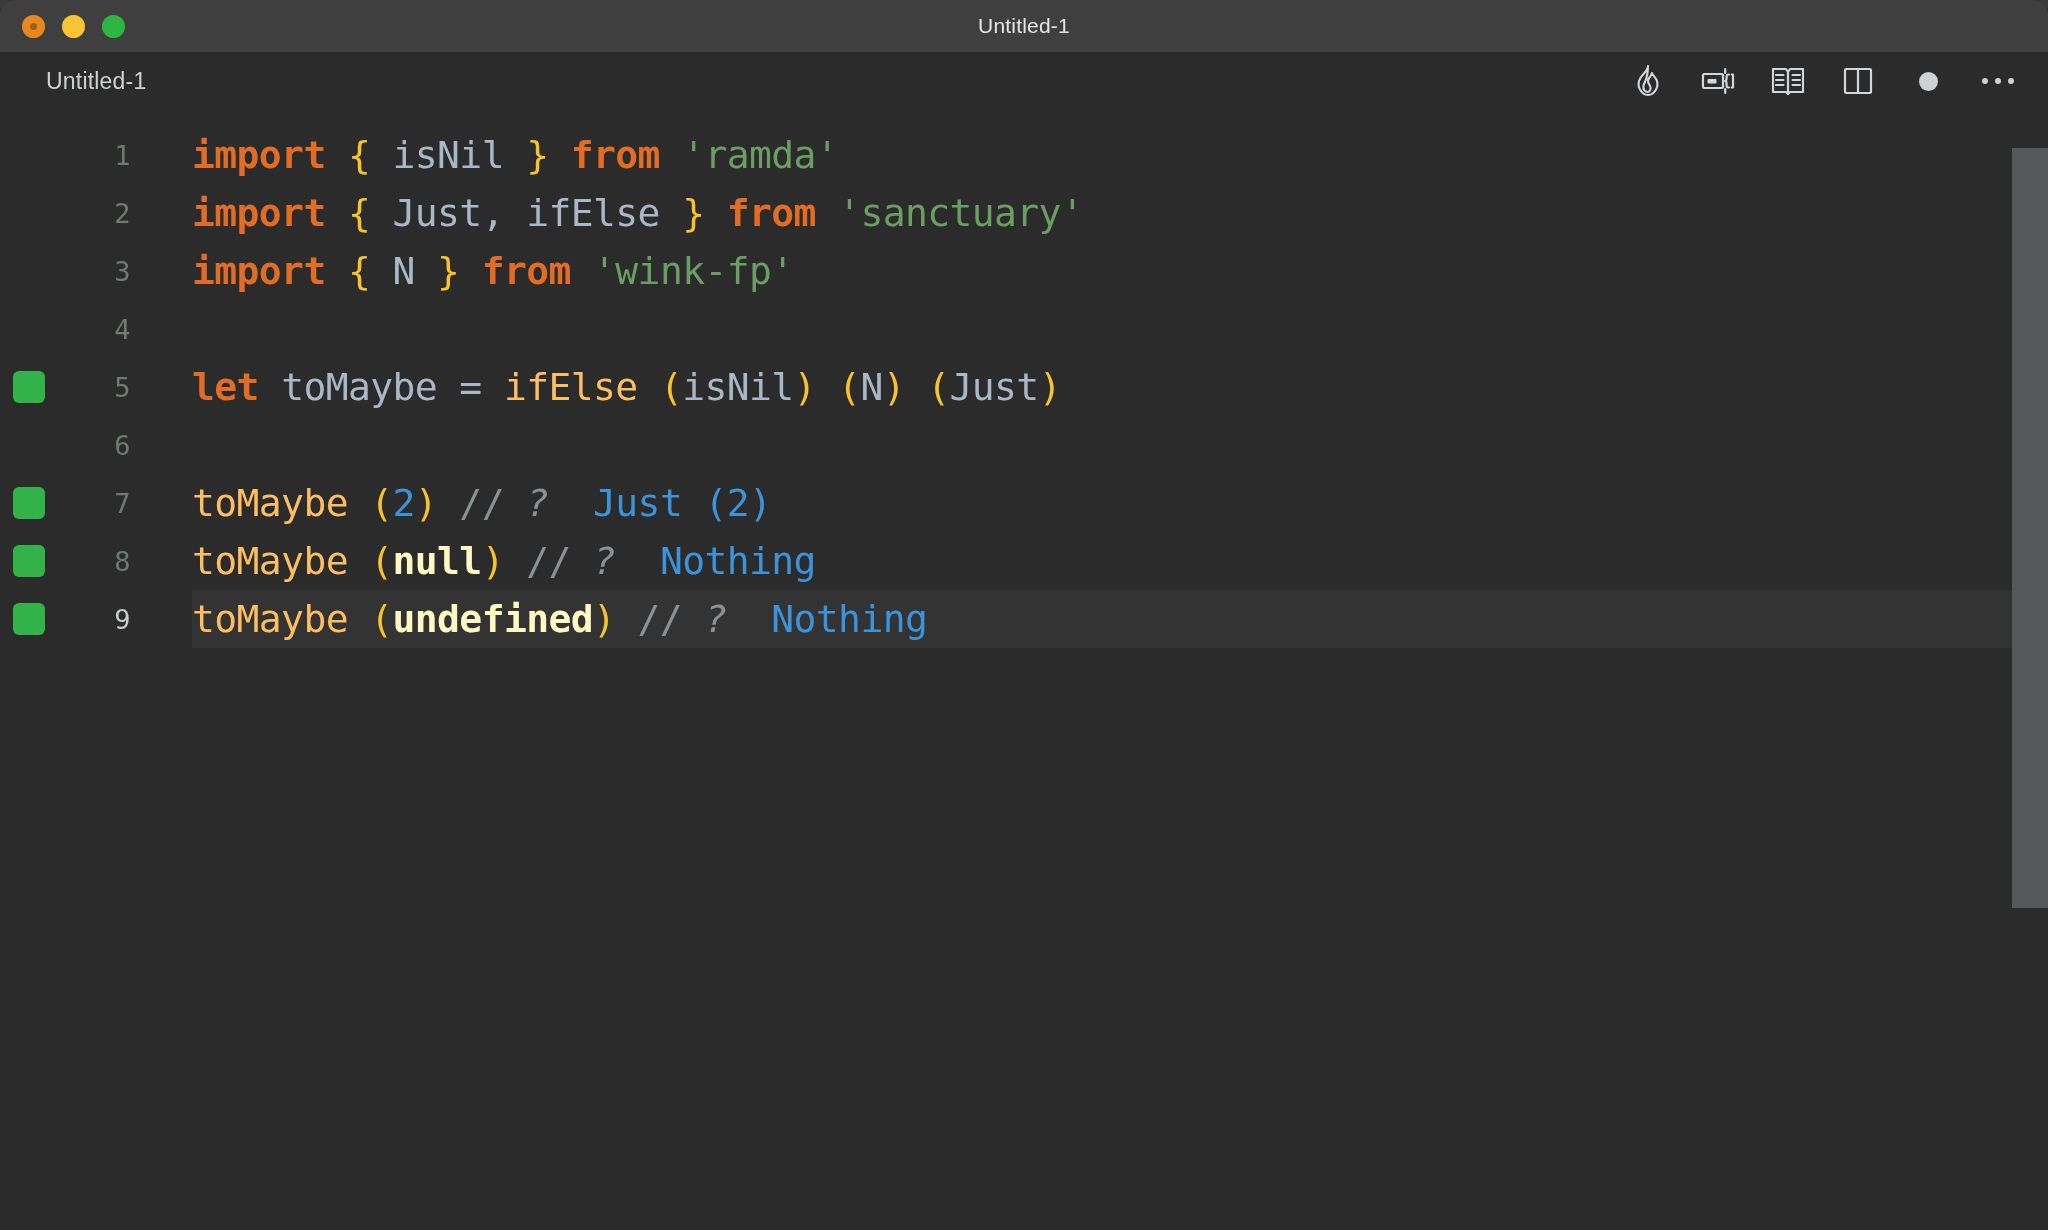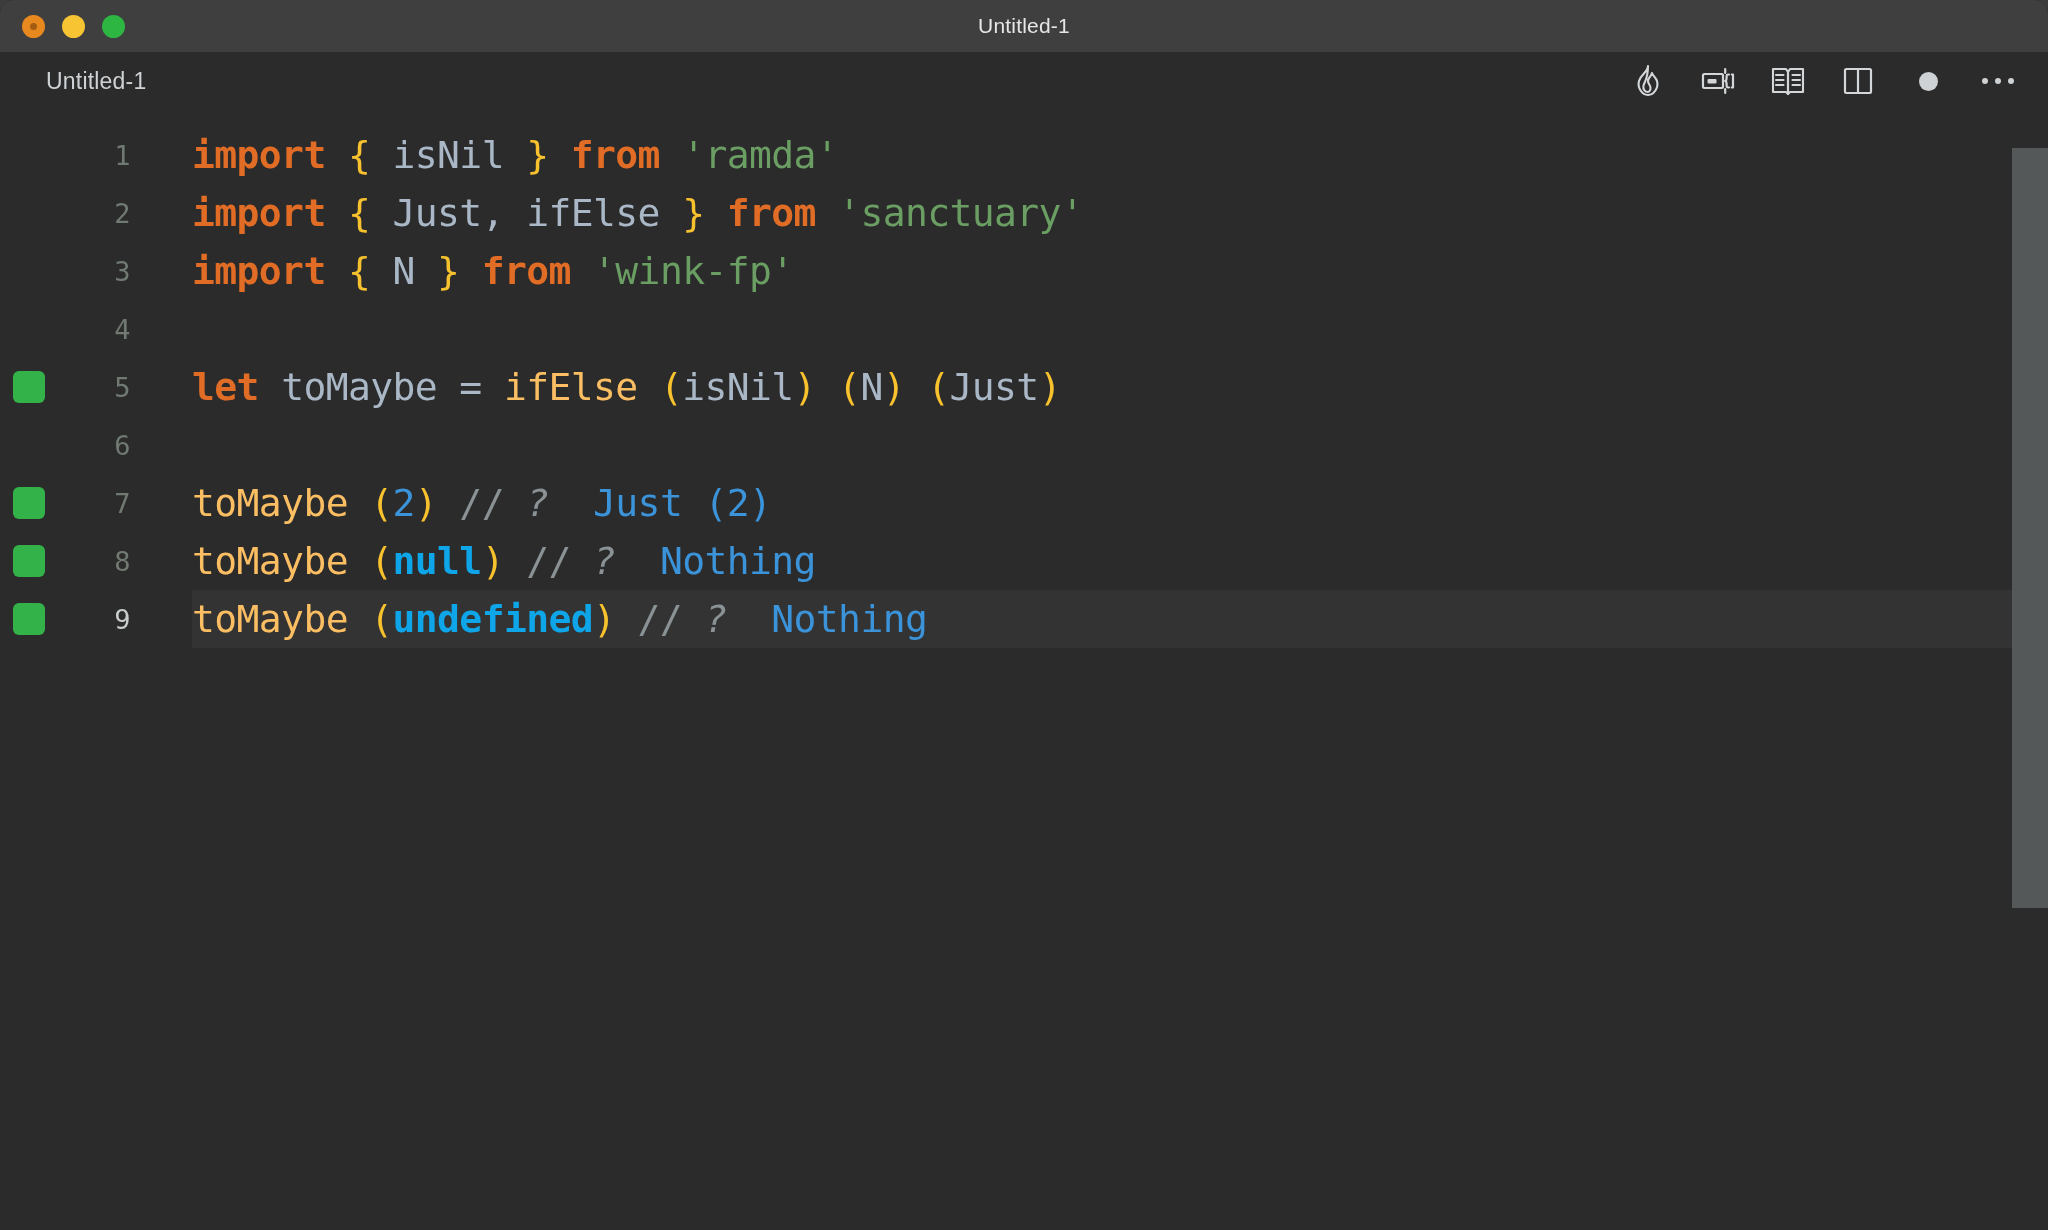--- a/index.html
+++ b/index.html
@@ -190,21 +190,21 @@
   }
 
   
   .t-kw      { color: #e06c25; font-weight: bold; }   
   .t-brace   { color: #f7c22e; }                      
   .t-paren   { color: #f7c22e; }                      
   .t-id      { color: #a9b7c6; }                      
   .t-str     { color: #6a9e63; }                      
   .t-fn      { color: #fbbe63; }                      
   .t-op      { color: #a9b7c6; }                      
-  .t-lit     { color: #0ea5e9; font-weight: bold; }   
+  .t-lit     { color: #fef9c3; font-weight: bold; }   
   .t-num     { color: #3b93d9; }                      
   .t-val     { color: #3b93d9; }                      
   .t-vparen  { color: #3b93d9; }
   .t-cmt     { color: #8a9296; }                      
   .t-cmtq    { color: #8a9296; font-style: italic; }  
 
   
   .scrollbar-track {
     position: absolute;
     top: 0;

